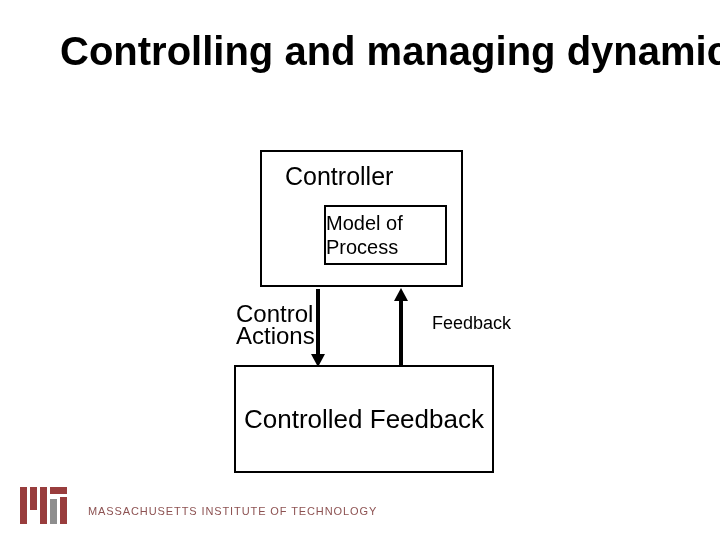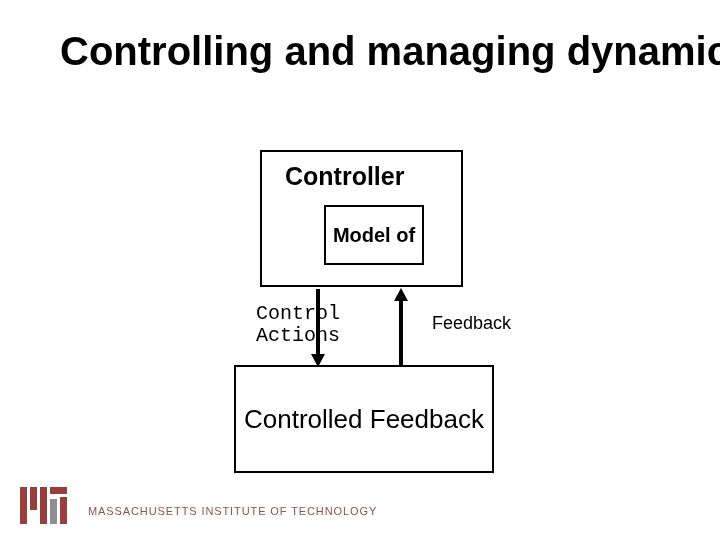--- a/index.html
+++ b/index.html
@@ -25,40 +25,40 @@
     white-space: nowrap;
   }
 
   
   .box {
     position: absolute;
     border: 2px solid var(--box-border, #000000);
     box-sizing: border-box;
     background: #ffffff;
   }
-  .controller-box { left: 260px; top: 150px; width: 203px; height: 137px; font-weight: bold; }
+  .controller-box { left: 260px; top: 150px; width: 203px; height: 137px; }
   .controller-label {
     position: absolute;
     left: 23px;
     top: 10px;
     font-size: 25px;
     color: var(--text, #000000);
     white-space: nowrap;
   }
   .model-box {
     position: absolute;
     left: 62px;
     top: 53px;
-    width: 100px;
+    width: 123px;
     height: 60px;
     border: 2px solid var(--box-border, #000000);
     box-sizing: border-box;
     display: flex;
     flex-direction: column;
-    align-items: center;
+    align-items: flex-start;
     justify-content: center;
     font-size: 20px;
     line-height: 24px;
     text-align: center;
   }
   .process-box {
     left: 234px; top: 365px; width: 260px; height: 108px;
     display: flex; align-items: center; justify-content: center;
     font-size: 26px;
   }
@@ -76,22 +76,22 @@
     left: 394px; top: 288px; width: 0; height: 0;
     border-left: 7px solid transparent;
     border-right: 7px solid transparent;
     border-bottom: 13px solid var(--arrow, #000000);
   }
   .up-line { left: 399px; top: 300px; width: 4px; height: 65px; background: var(--arrow, #000000); }
 
   
   .control-actions {
     position: absolute;
-    left: 256px; top: 303px;
-    font-size: 20px; line-height: 22px; font-family: Liberation Mono, monospace;
+    left: 236px; top: 303px;
+    font-size: 24px; line-height: 22px;
   }
   .feedback-label {
     position: absolute;
     left: 432px; top: 313px;
     font-size: 18px;
   }
 
   
   .mit-logo { position: absolute; left: 20px; top: 487px; width: 48px; height: 37px; }
   .mit-bar { position: absolute; background: var(--mit-maroon, #993d3d); }
@@ -117,20 +117,21 @@
 <div class="slide">
 
   <div class="title">
     <div>Controlling and managing dynamic</div>
   </div>
 
   <div class="box controller-box">
     <div class="controller-label">Controller</div>
     <div class="model-box">
       <div>Model of</div>
+      <div>Process</div>
     </div>
   </div>
 
   <div class="arrow-part down-line"></div>
   <div class="arrow-part down-head"></div>
 
   <div class="arrow-part up-head"></div>
   <div class="arrow-part up-line"></div>
 
   <div class="control-actions">

